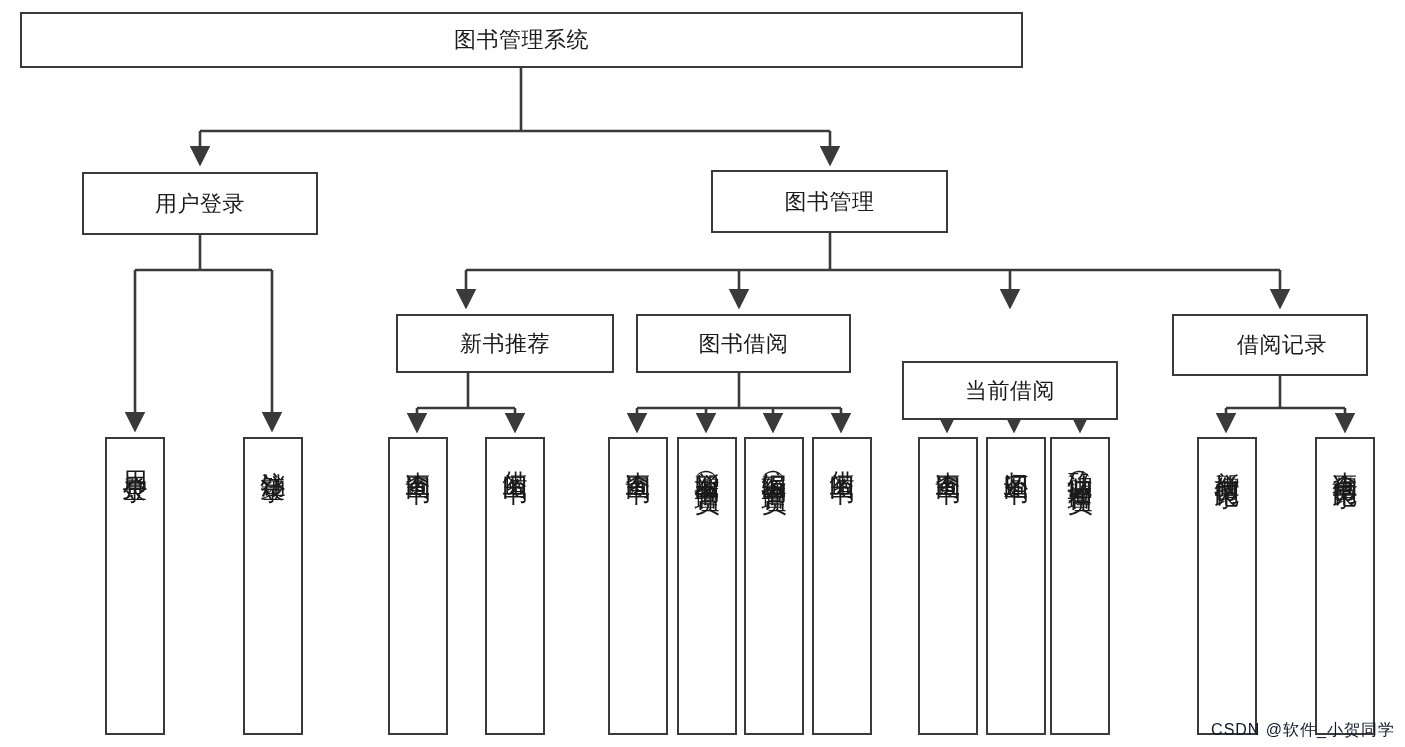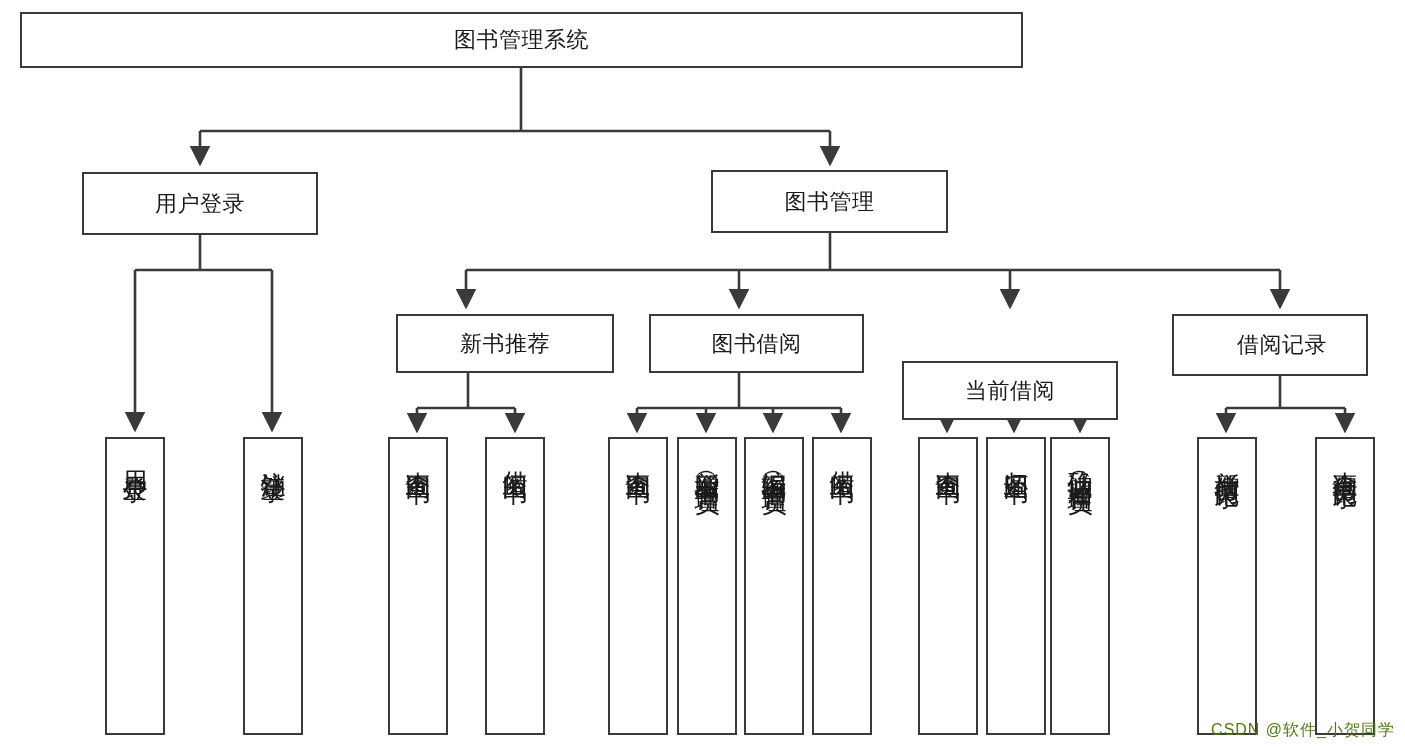--- a/index.html
+++ b/index.html
@@ -54,21 +54,21 @@
     text-orientation: upright;
     font-size: 25px;
     letter-spacing: 3px;
     line-height: 1;
   }
   #watermark {
     position: absolute;
     right: 10px;
     bottom: 6px;
     font-size: 16px;
-    color: #4d7c0f;
+    color: #0f172a;
     white-space: nowrap;
     letter-spacing: 1px;
     pointer-events: none;
   }
 </style>
 </head>
 <body>
 
 <div id="canvas">
 
@@ -129,21 +129,21 @@
   <div class="node horiz" style="left:82px; top:172px; width:236px; height:63px;">
     <span class="node-label">用户登录</span>
   </div>
   <div class="node horiz" style="left:711px; top:170px; width:237px; height:63px;">
     <span class="node-label">图书管理</span>
   </div>
 
   <div class="node horiz" style="left:360px; top:314px; width:218px; height:59px;margin-left:36px;">
     <span class="node-label">新书推荐</span>
   </div>
-  <div class="node horiz" style="left:649px; top:314px; width:215px; height:59px;">
+  <div class="node horiz" style="left:636px; top:314px; width:215px; height:59px;">
     <span class="node-label">图书借阅</span>
   </div>
   <div class="node horiz" style="left:902px; top:314px; width:216px; height:59px;margin-top:47px;">
     <span class="node-label">当前借阅</span>
   </div>
   <div class="node horiz" style="left:1172px; top:314px; width:196px; height:62px;padding-left:24px;">
     <span class="node-label">借阅记录</span>
   </div>
 
   <div class="node vert" style="left:105px; top:437px; width:60px; height:298px;">

